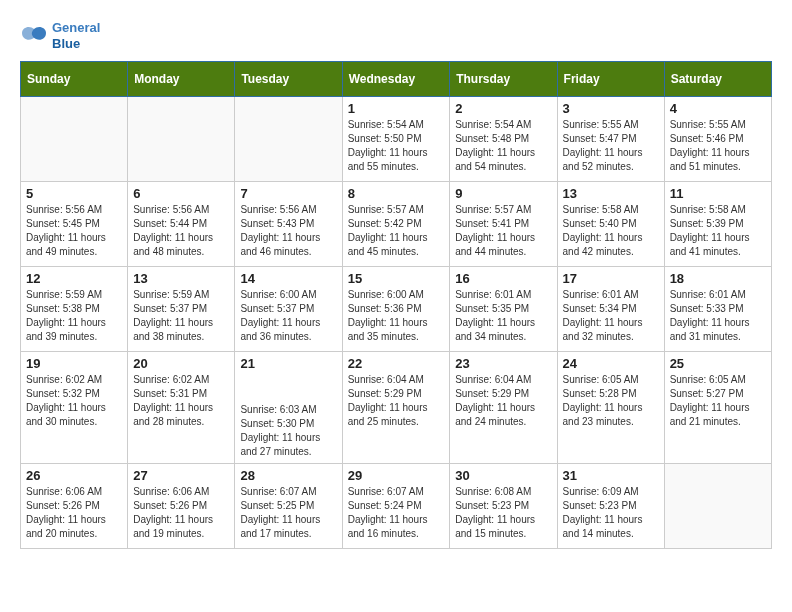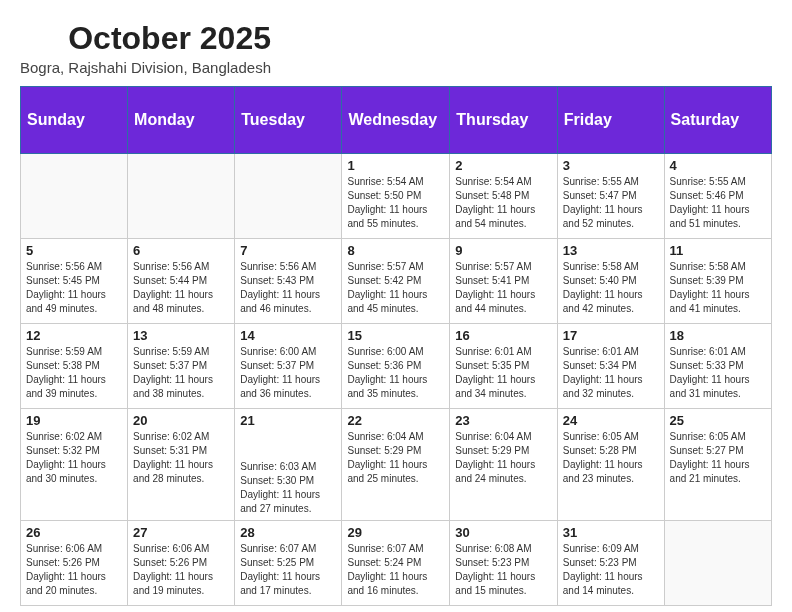--- a/index.html
+++ b/index.html
@@ -46,25 +46,25 @@
       font-size: 15px;
       color: #444;
       margin-top: 2px;
     }
     .calendar-table {
       width: 100%;
       border-collapse: collapse;
       font-size: 11px;
     }
     .calendar-table th {
-      background-color: #6d28d9;
+      background-color: #4d7c0f;
       color: #fff;
       text-align: left;
-      padding: 24px 6px;
-      font-size: 16px;
+      padding: 10px 6px;
+      font-size: 12px;
       font-weight: bold;
       border: 1px solid #2e6da4;
     }
     .calendar-table td {
       border: 1px solid #ccc;
       vertical-align: top;
       padding: 4px 5px;
       width: 108px;
       min-height: 80px;
       background: #fff;
@@ -84,23 +84,29 @@
       line-height: 1.4;
     }
     .week-row td {
       height: 85px;
     }
   </style>
 </head>
 <body>
 
 <div class="header-logo">
-  <div class="title-block">
-    <div class="calendar-title">October 2025</div>
-    <div class="calendar-subtitle">Bogra, Rajshahi Division, Bangladesh</div>
+  <div class="logo">
+    <svg class="logo-bird" viewBox="0 0 28 22" xmlns="http://www.w3.org/2000/svg">
+      <path d="M14 4 C18 0, 26 2, 26 8 C26 14, 20 16, 16 14 C12 12, 10 8, 14 4Z" fill="#3a7cbf"></path>
+      <path d="M14 4 C10 0, 2 2, 2 8 C2 14, 8 16, 12 14 C16 12, 18 8, 14 4Z" fill="#3a7cbf" opacity="0.6"></path>
+    </svg>
+    <div class="logo-text">
+      <div><span>General</span></div>
+      <div><span style="color:#1a5fa0">Blue</span></div>
+    </div>
   </div>
 </div>
 
 <table class="calendar-table">
   <thead>
     <tr>
     <th>Sunday</th>
         <th>Monday</th>
         <th>Tuesday</th>
         <th>Wednesday</th>

